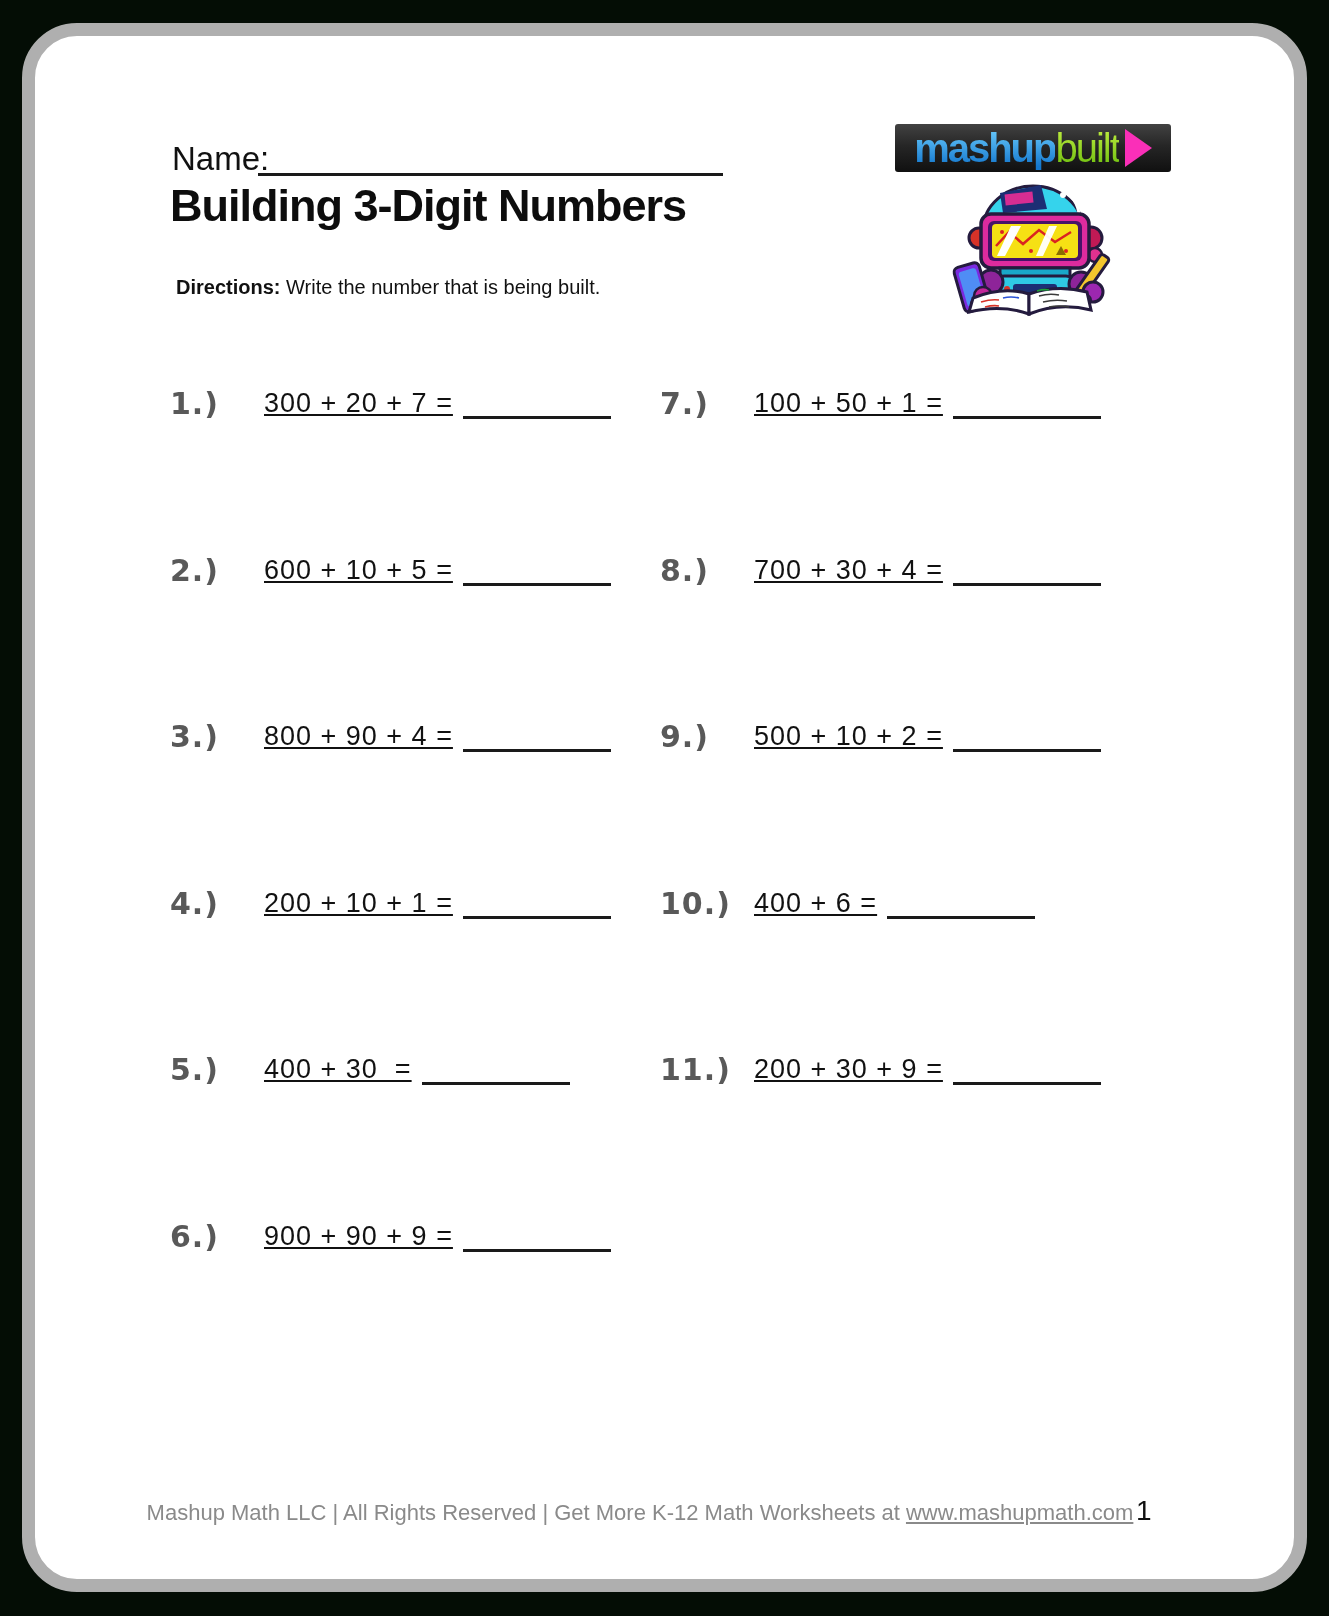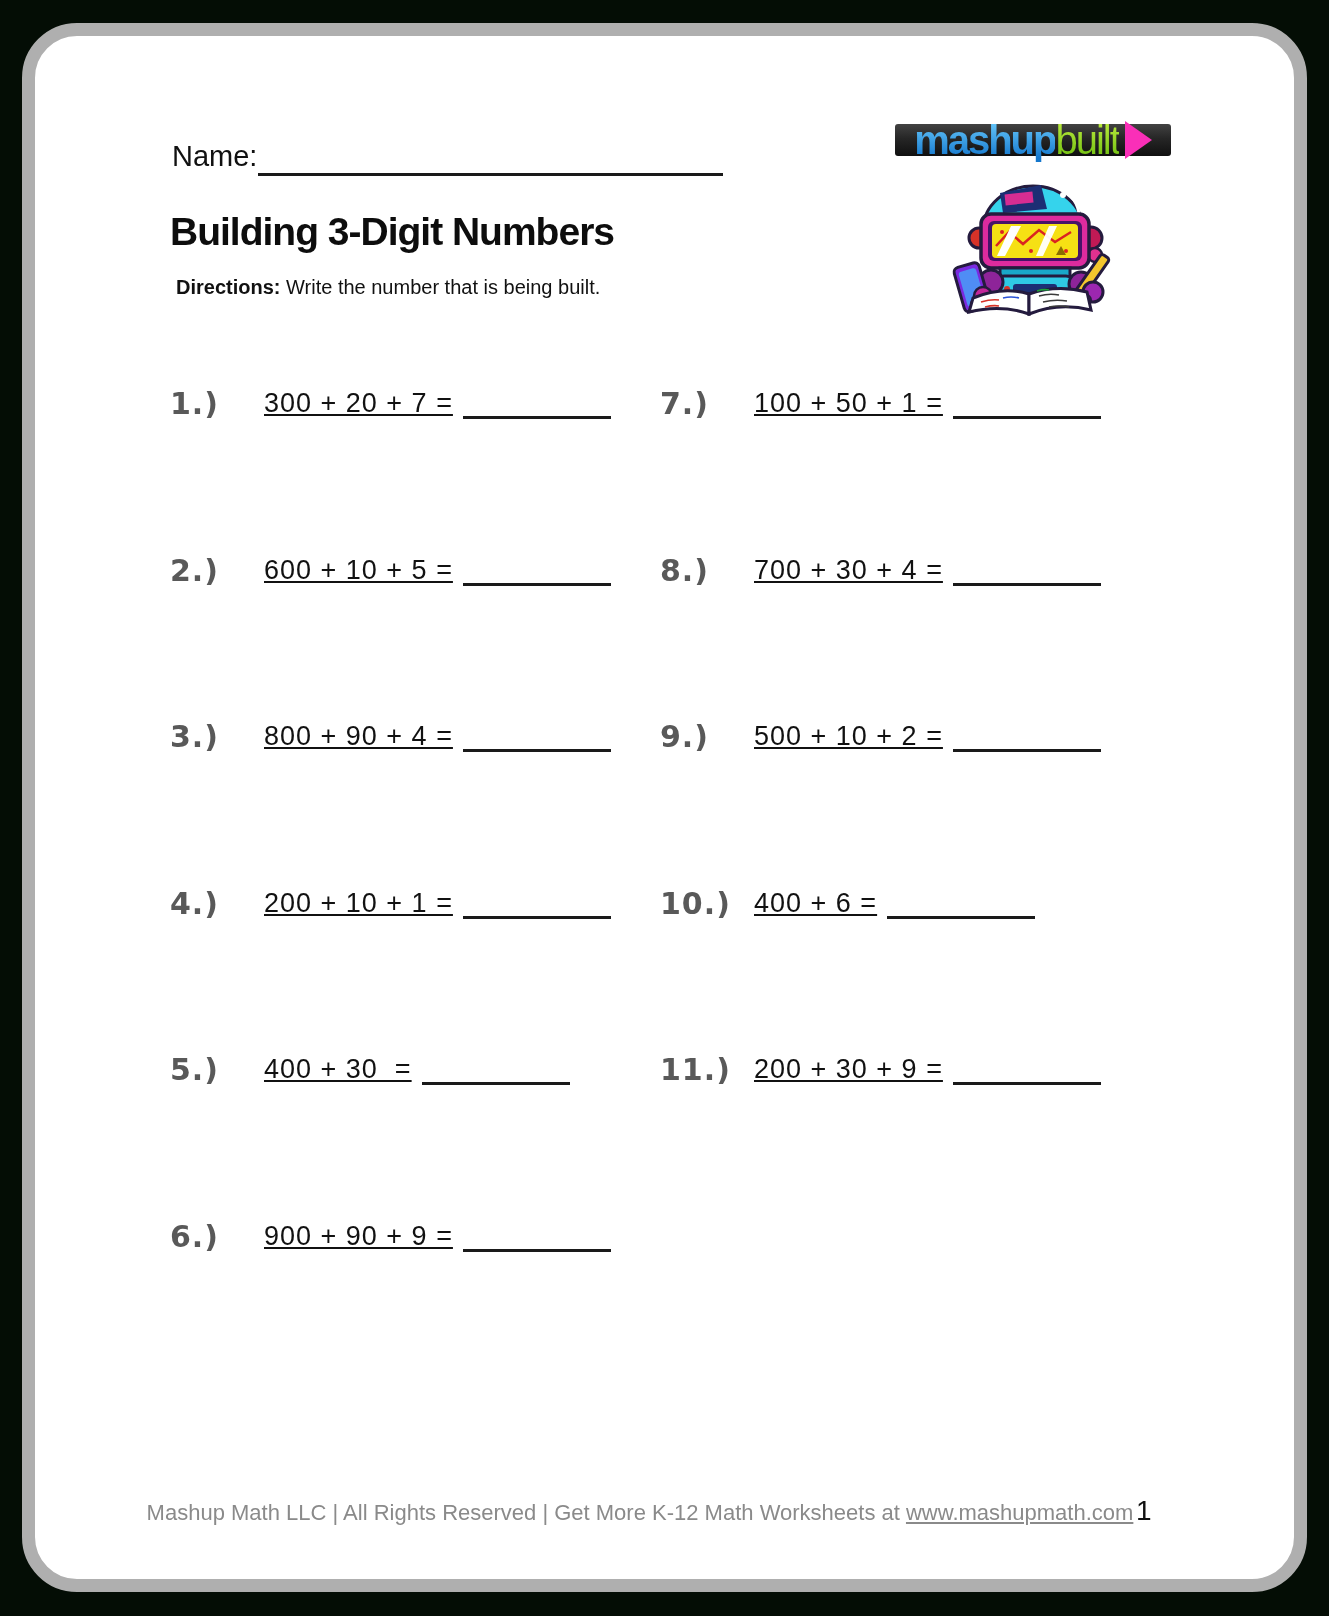--- a/index.html
+++ b/index.html
@@ -13,34 +13,34 @@
   .page-frame{
     position:absolute;
     left:22px; top:23px; right:22px; bottom:24px;
     background:#ffffff;
     border:13px solid #afafaf;
     border-radius:55px;
     box-sizing:border-box;
   }
   
   .name-row{position:absolute;left:172px;top:140px;}
-  .name-label{font-size:29px;color:#111;}
+  .name-label{font-size:33px;color:#111;}
   .name-line{
     position:absolute;left:258px;top:143px;width:465px;height:30px;
     border-bottom:3px solid #1a1a1a;
   }
   .worksheet-title{
-    position:absolute;left:170px;top:210px;
-    font-size:39px;font-weight:bold;color:#0d0d0d;letter-spacing:-1px;
+    position:absolute;left:170px;top:180px;
+    font-size:45px;font-weight:bold;color:#0d0d0d;letter-spacing:-1px;
   }
   .directions{position:absolute;left:176px;top:276px;font-size:20px;color:#111;}
   .directions b{font-weight:bold;}
   
   .logo-bar{
-    position:absolute;left:895px;top:124px;width:276px;height:32px;
+    position:absolute;left:895px;top:124px;width:276px;height:48px;
     background:linear-gradient(180deg,#424242 0%,#262626 45%,#101010 100%);
     border-radius:3px;
     display:flex;align-items:center;justify-content:center;
   }
   .logo-word1{
     font-size:40px;font-weight:bold;letter-spacing:-2px;
     color:#2aa3f2;
     background:linear-gradient(180deg,#6fd0ff 0%,#1477cd 90%);
     -webkit-background-clip:text;background-clip:text;
     -webkit-text-fill-color:transparent;

